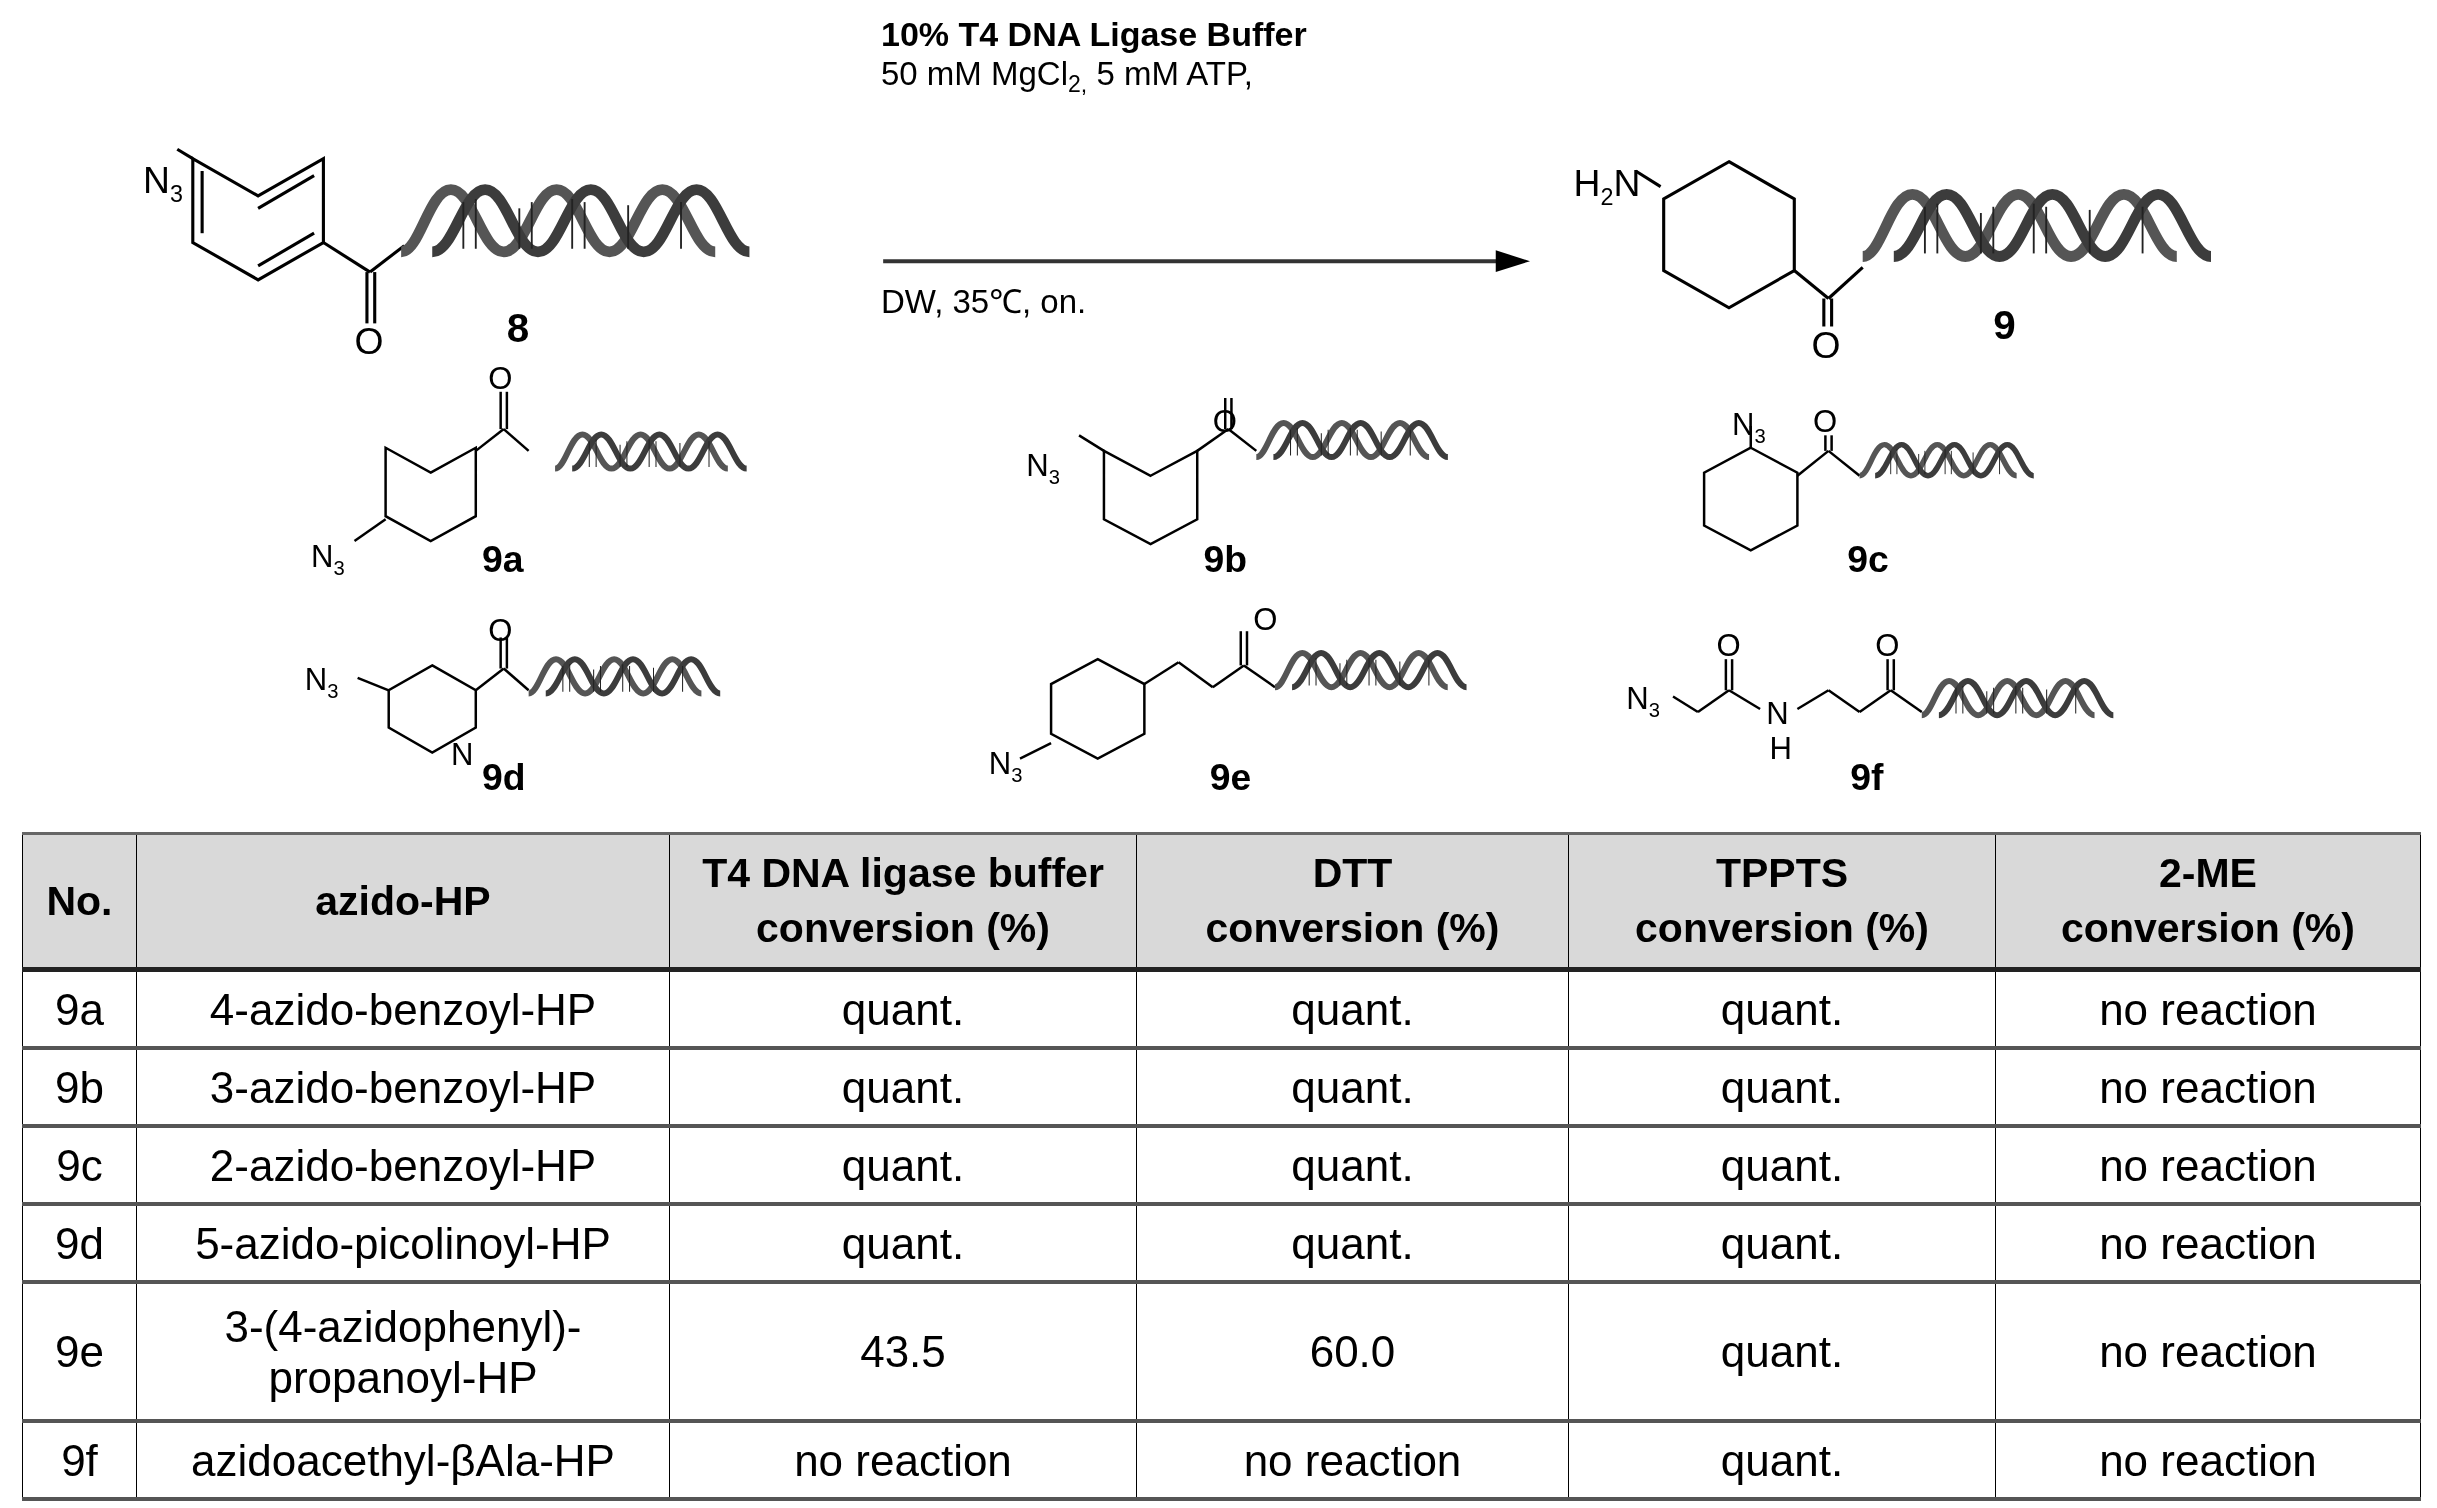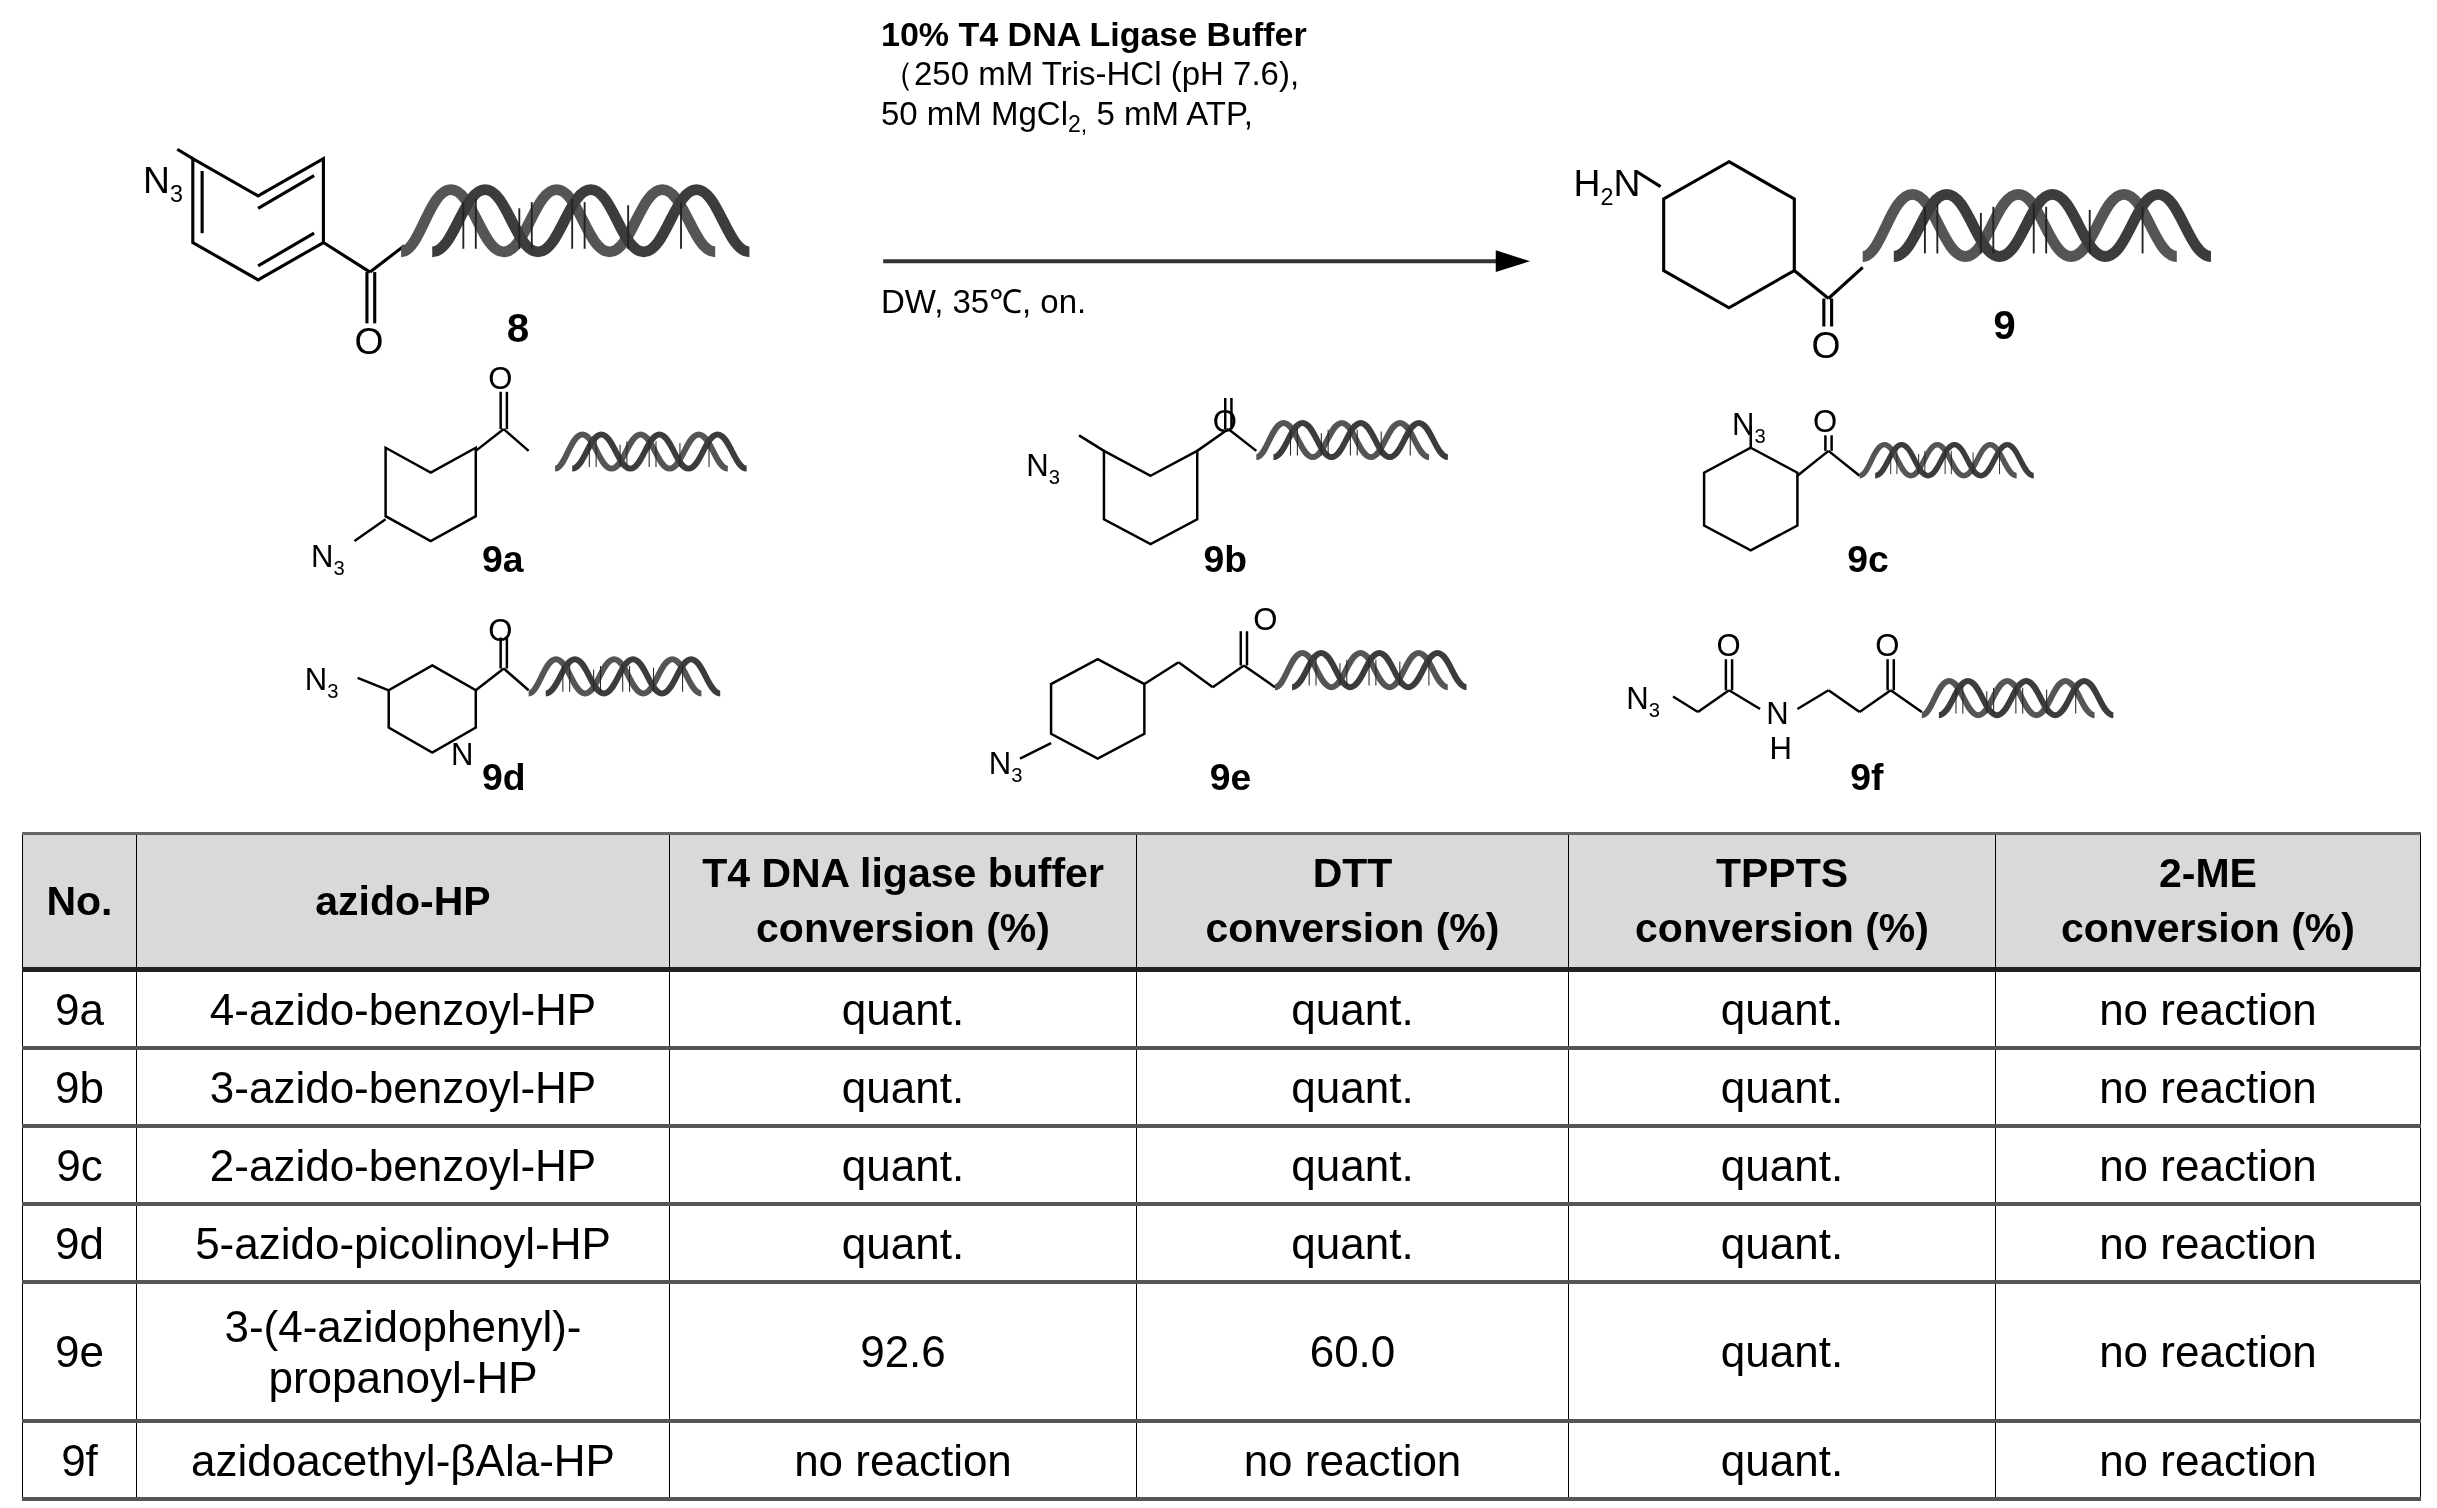--- a/index.html
+++ b/index.html
@@ -160,21 +160,20 @@
   <text x="1046" y="456" font-size="20">N<tspan font-size="13" dy="5">3</tspan></text>
   <text x="1104" y="422" font-size="20">O</text>
   <text x="1206" y="422" font-size="20">O</text>
   <text x="1136" y="466" font-size="20">N</text>
   <text x="1138" y="488" font-size="20">H</text>
   <text x="1190" y="508" font-size="24" font-weight="bold">9f</text>
 </svg>
 
 <div class="cond">
   <div class="bold">10% T4 DNA Ligase Buffer</div>
-  <div>（250 mM Tris-HCl (pH 7.6),</div>
   <div><span>50 mM MgCl</span><span class="sub">2,</span><span> 5 mM ATP,</span></div>
 </div>
 <div class="below">DW, 35℃, on.</div>
 
 <table class="results">
   <colgroup>
     <col style="width:114px">
       <col style="width:533px">
       <col style="width:467px">
     <col style="width:432px">
@@ -235,21 +234,21 @@
       <td>quant.</td>
       <td>quant.</td>
       <td>no reaction</td>
     </tr>
     <tr class="tall">
       <td>9e</td>
       <td>
           <div>3-(4-azidophenyl)-</div>
           <div>propanoyl-HP</div>
         </td>
-      <td>92.6</td>
+      <td>43.5</td>
       <td>60.0</td>
       <td>quant.</td>
       <td>no reaction</td>
     </tr>
     <tr>
       <td>9f</td>
       <td>azidoacethyl-βAla-HP</td>
       <td>no reaction</td>
       <td>no reaction</td>
       <td>quant.</td>

